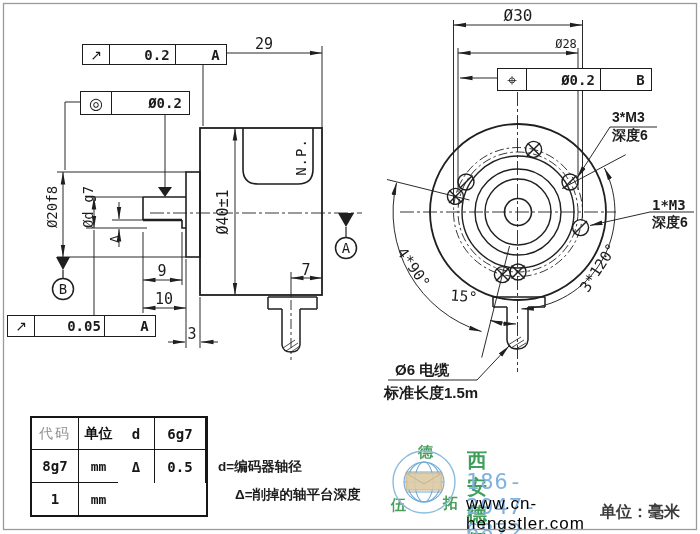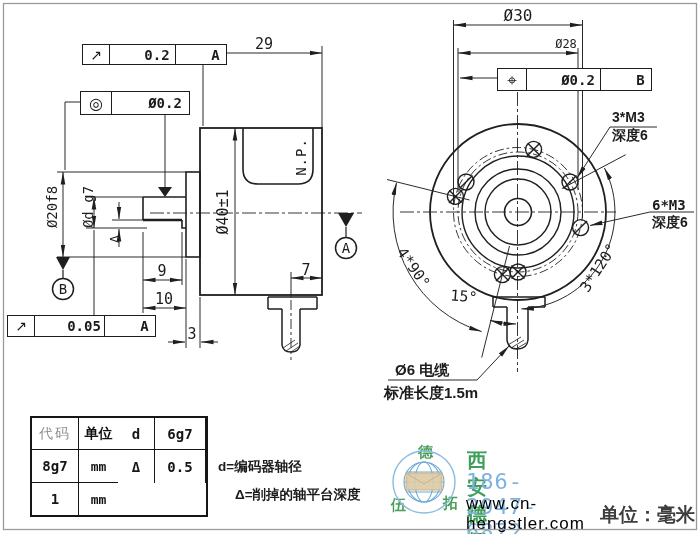--- a/index.html
+++ b/index.html
@@ -29,21 +29,21 @@
   #spec .last{border-right:none;}
   #spec .bot{border-bottom:none;}
   #spec .mm{font-size:13px;font-weight:700;}
   
   #wm{position:absolute;left:0;top:0;z-index:1;}
   .wm-co{position:absolute;left:467px;top:447px;font-size:20px;font-weight:700;color:#3f9f5a;letter-spacing:4px;}
   .wm-ph{position:absolute;left:466px;top:469px;font-size:22px;font-weight:500;color:#7fb2e0;letter-spacing:1px;
          font-family:"DejaVu Sans Mono",monospace;}
   .wm-web{position:absolute;left:466px;top:494px;font-size:17px;font-weight:500;color:#000000;letter-spacing:1px;}
   .wm-char{position:absolute;color:#4a9e5c;font-size:15px;font-weight:700;}
-  .unit-note{position:absolute;left:600px;top:502px;font-size:19px;font-weight:600;color:#3d3d3d;}
+  .unit-note{position:absolute;left:600px;top:502px;font-size:16px;font-weight:600;color:#3d3d3d;}
 </style>
 </head>
 <body>
 
 <div id="canvas">
 
   <div id="wm">
     <div style="position:absolute;left:389px;top:444px;width:72px;height:74px;">
       <svg width="72" height="74">
         <g fill="none" stroke="#8bbcde" stroke-width="1.4">
@@ -251,21 +251,21 @@
     <div class="lbl" style="left:192px;top:334px;">3</div>
     <div class="lbl" style="left:306px;top:270px;">7</div>
     <div class="lbl" style="left:301px;top:157px;font-size:14px;letter-spacing:1px;transform:translate(-50%,-50%) rotate(-90deg);">N.P.</div>
     <div class="lbl" style="left:346px;top:248px;font-size:14px;">A</div>
     <div class="lbl" style="left:63px;top:289px;font-size:14px;">B</div>
 
     <div class="lbl" style="left:518px;top:16px;font-size:16px;">Ø30</div>
     <div class="lbl" style="left:534px;top:44px;font-size:12px;margin-left:32px;">Ø28</div>
     <div class="tl" style="left:612px;top:109px;font-family:Liberation Sans, sans-serif;">3*M3</div>
     <div class="tl" style="left:612px;top:127px;">深度6</div>
-    <div class="tl" style="left:652px;top:197px;font-family:'DejaVu Sans Mono',monospace;">6*M3</div>
+    <div class="tl" style="left:652px;top:197px;font-family:'DejaVu Sans Mono',monospace;">1*M3</div>
     <div class="tl" style="left:652px;top:214px;">深度6</div>
     <div class="lbl" style="left:413px;top:268px;transform:translate(-50%,-50%) rotate(55deg);">4*90°</div>
     <div class="lbl" style="left:599px;top:268px;transform:translate(-50%,-50%) rotate(-57deg);">3*120°</div>
     <div class="lbl" style="left:464px;top:297px;transform:translate(-50%,-50%) rotate(5deg);">15°</div>
     <div class="tl" style="left:395px;top:361px;font-size:15px;">Ø6 电缆</div>
     <div class="tl" style="left:384px;top:384px;font-size:15px;">标准长度1.5m</div>
 
     <div id="spec">
       <div class="c hd">代码</div>
       <div class="c hb last">单位</div>

